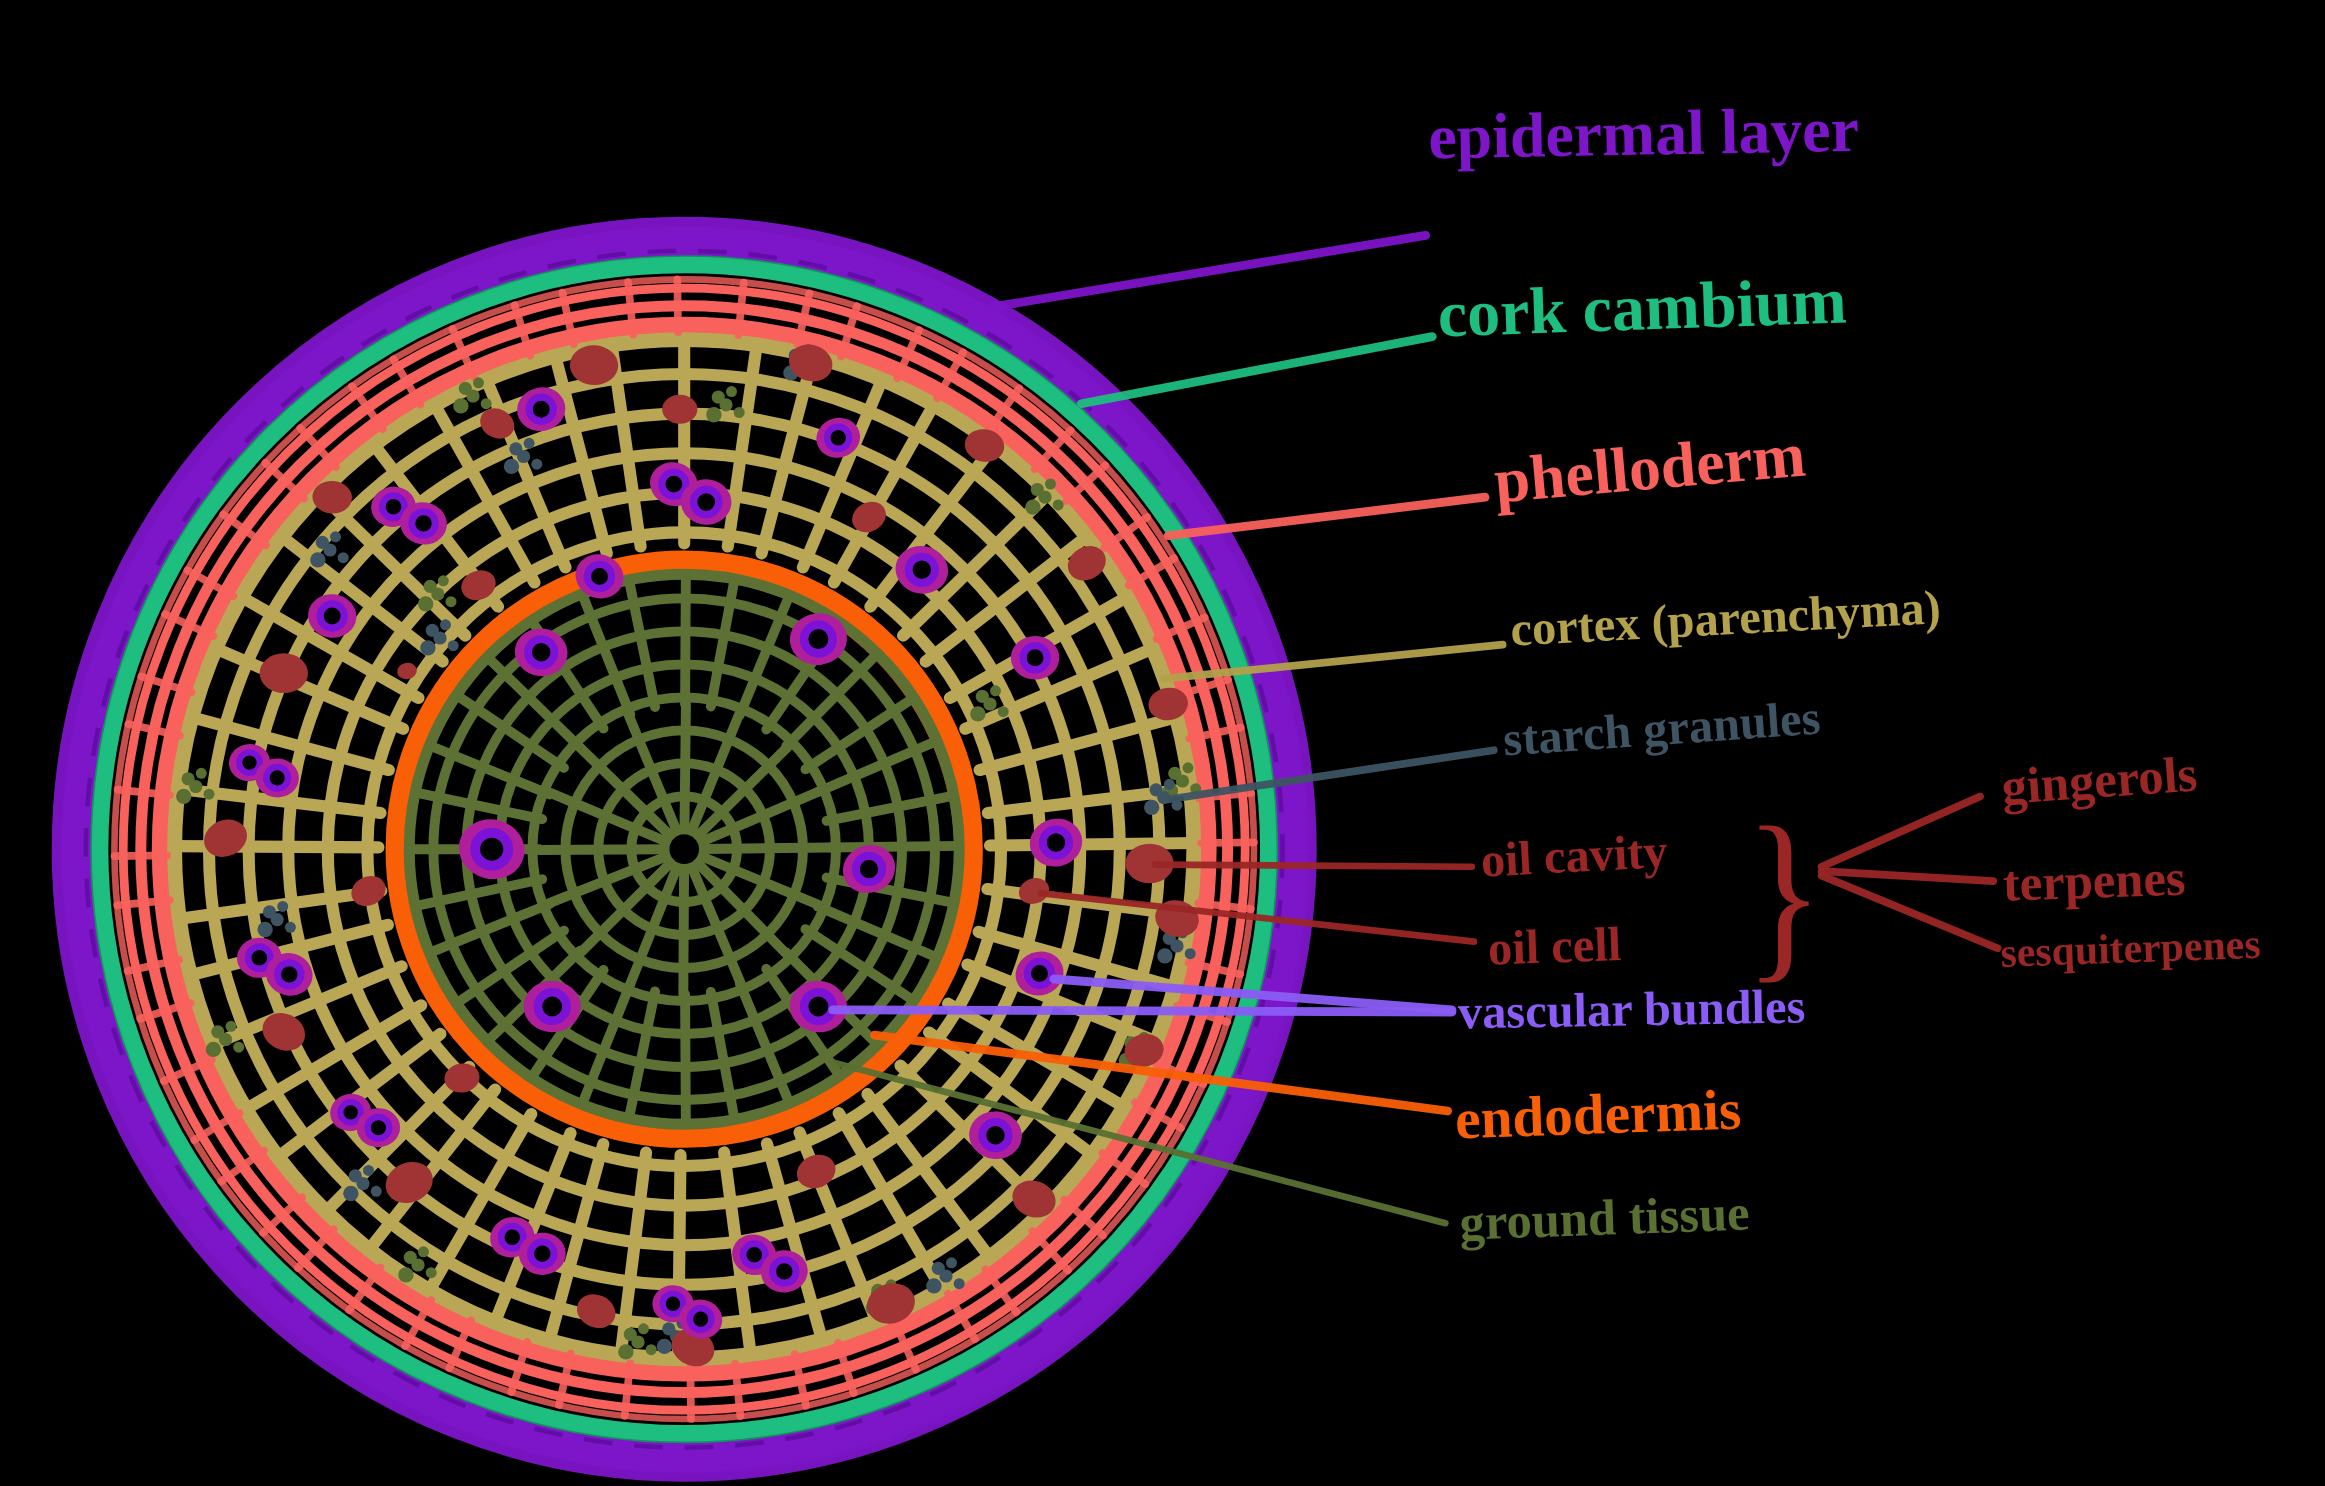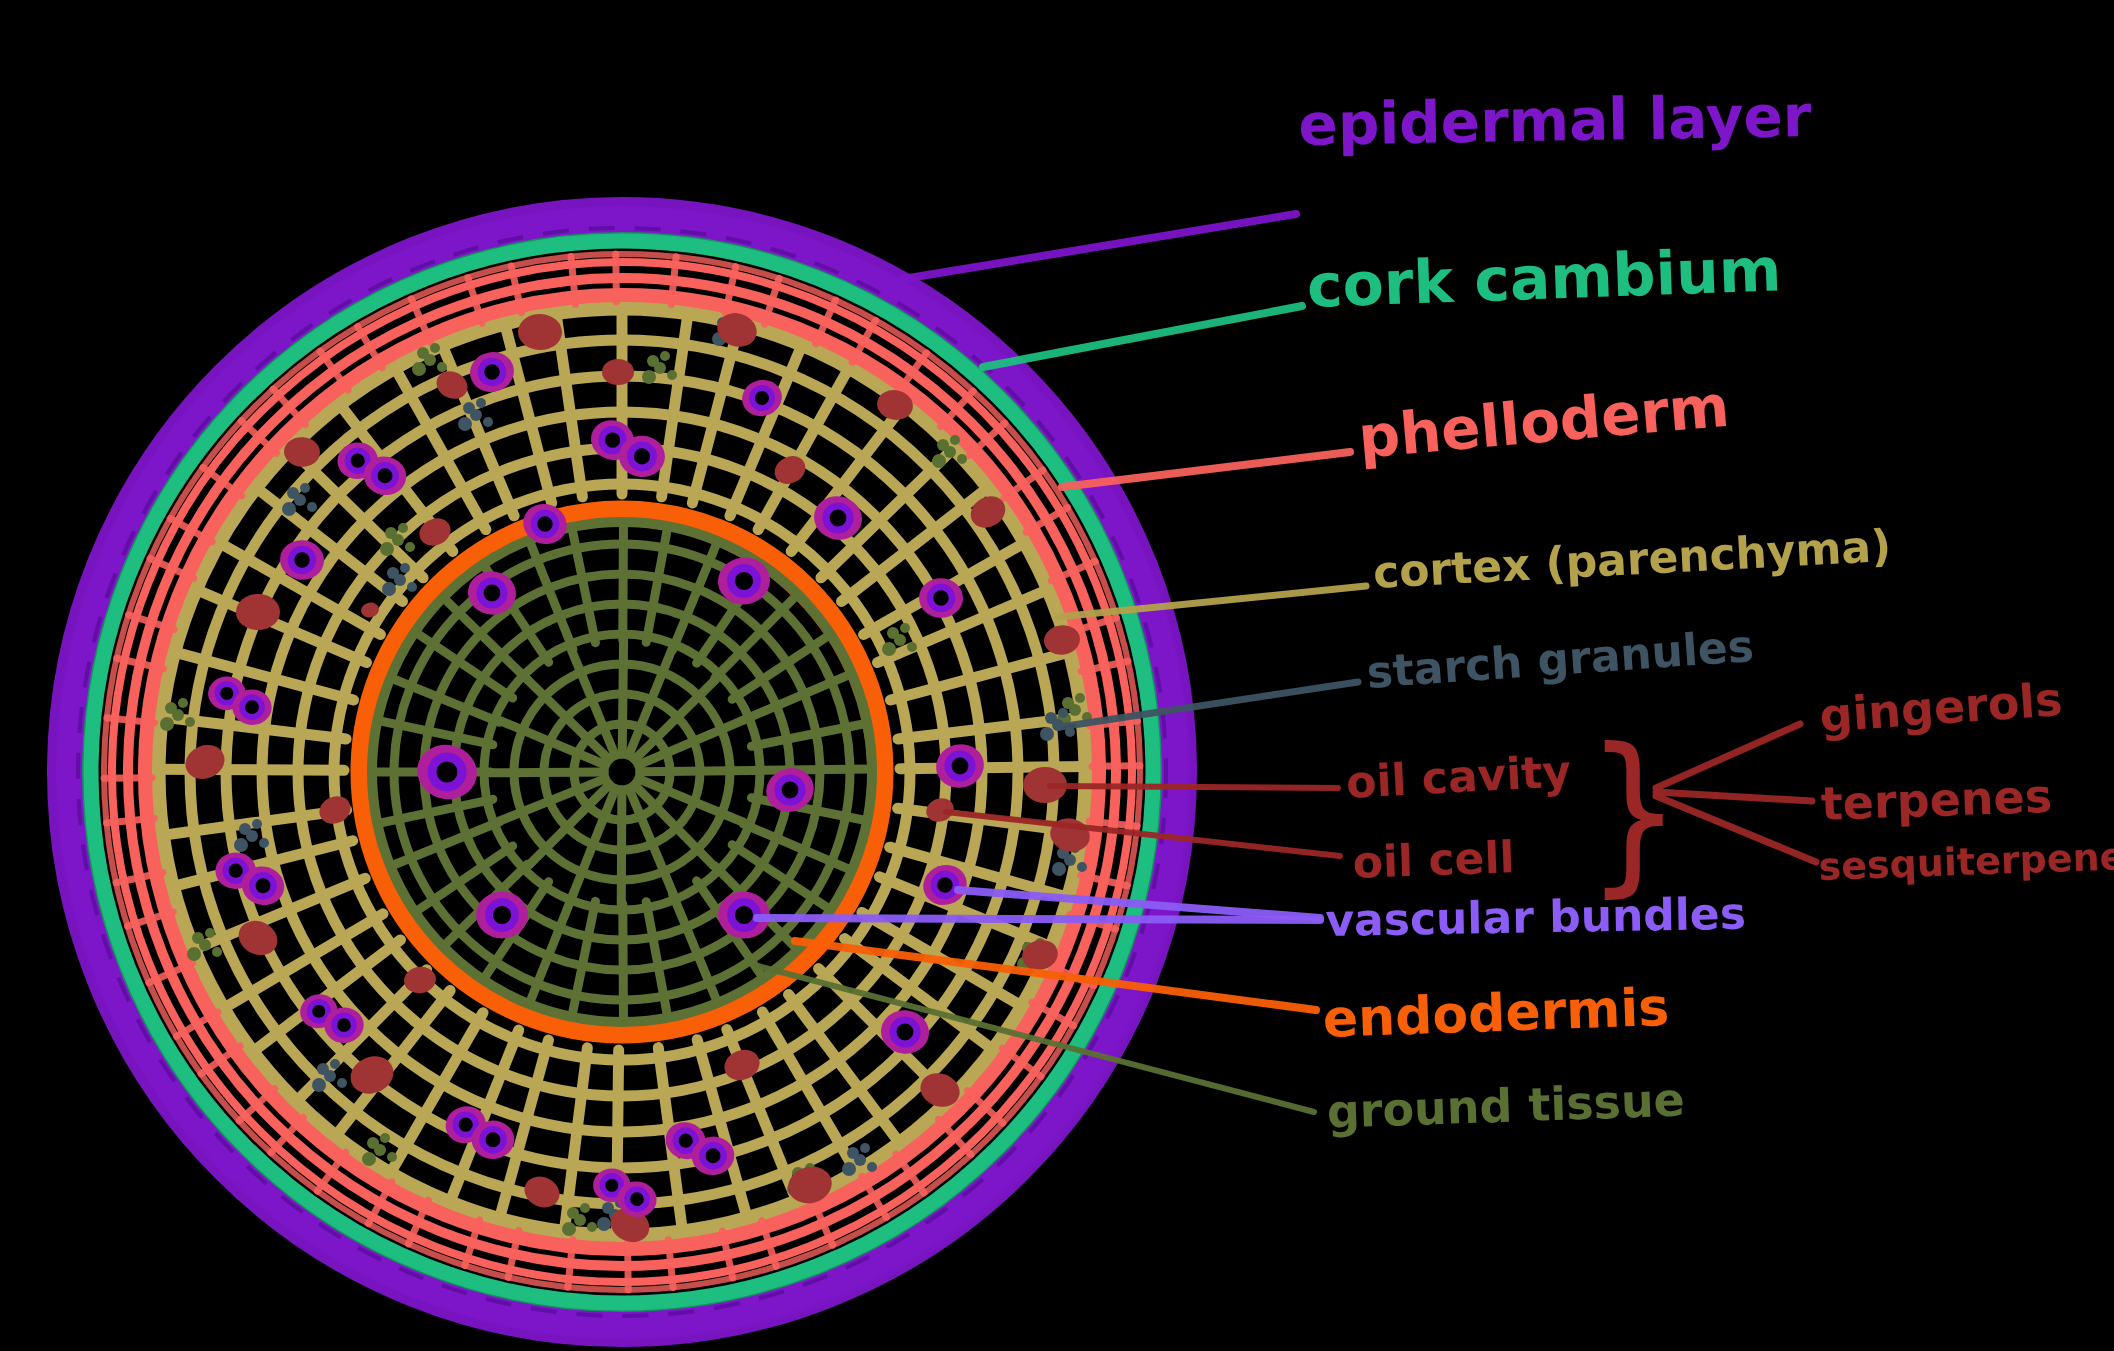--- a/index.html
+++ b/index.html
@@ -6,20 +6,21 @@
     margin:0; padding:0;
     background:#000;
     width:2114px; height:1351px;
     overflow:hidden;
     font-family:"DejaVu Sans", sans-serif;
   }
   #page{
     position:relative;
     width:2114px; height:1351px;
     background:#000;
+    font-family:Liberation Serif, serif;
   }
   #fig-svg{
     position:absolute; left:0; top:0;
     width:2114px; height:1351px;
   }
   .label{
     position:absolute;
     font-weight:700;
     white-space:nowrap;
     letter-spacing:0px;

